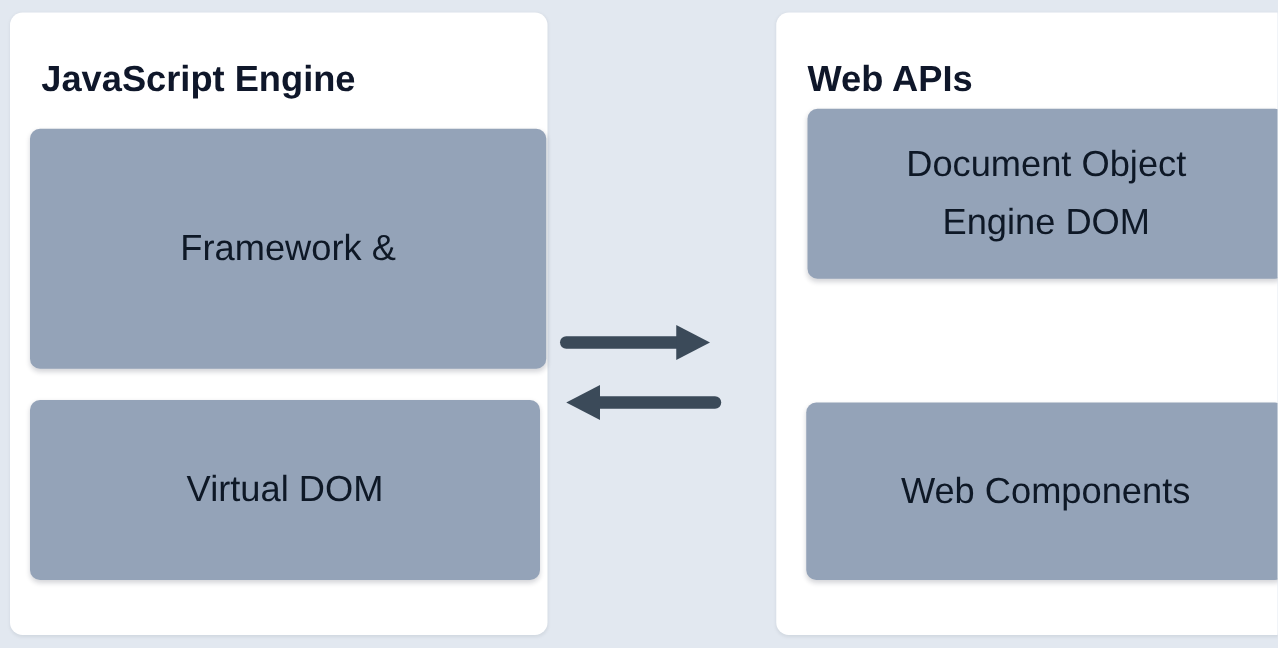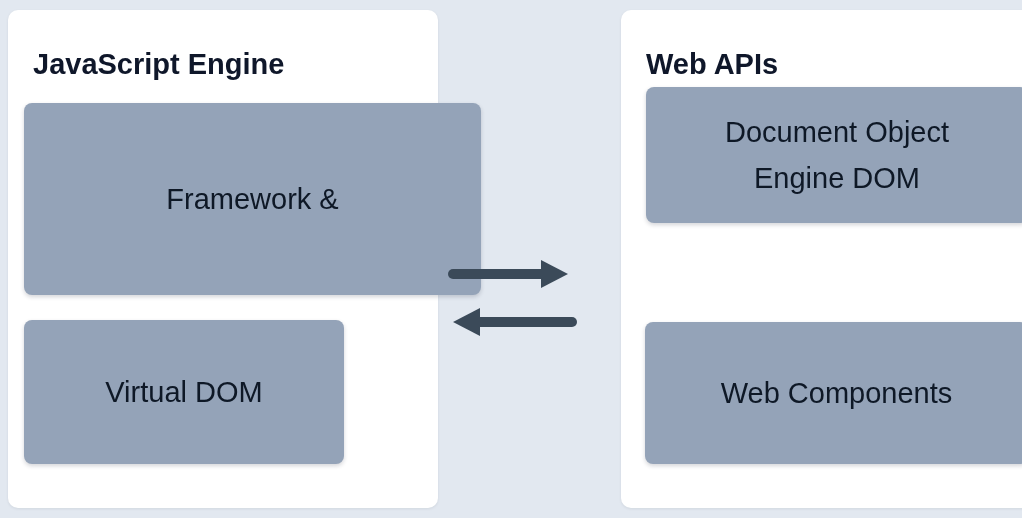--- a/index.html
+++ b/index.html
@@ -44,22 +44,22 @@
     box-shadow:0 2px 4px rgba(15,23,42,0.18);
     display:flex;
     flex-direction:column;
     align-items:center;
     justify-content:center;
     text-align:center;
     font-size:29px;
     line-height:46px;
     color:var(--box-text);
   }
-  .panel.left .node.top   {left:16px;top:93px;width:457px;height:192px;}
-  .panel.left .node.bottom{left:16px;top:310px;width:320px;height:144px;}
+  .panel.left .node.top   {left:16px;top:93px;width:413px;height:192px;}
+  .panel.left .node.bottom{left:16px;top:310px;width:408px;height:144px;}
   .panel.right .node.top   {left:25px;top:77px;width:382px;height:136px;}
   .panel.right .node.bottom{left:24px;top:312px;width:383px;height:142px;}
   .arrows{
     position:absolute;
     left:440px;
     top:250px;
     width:145px;
     height:95px;
     color:var(--arrow);
   }

